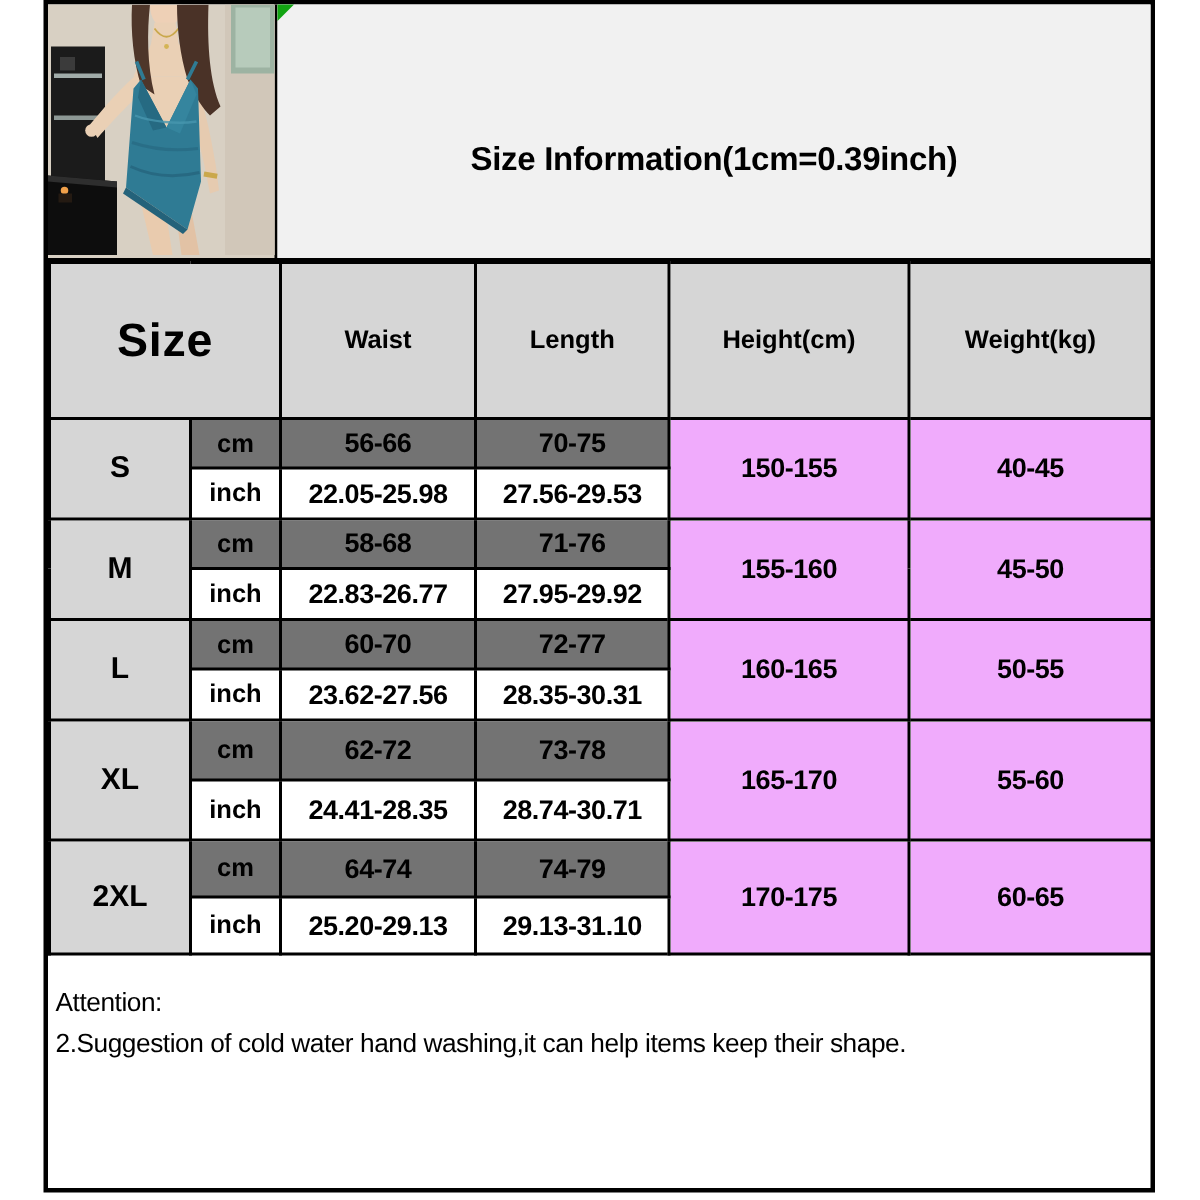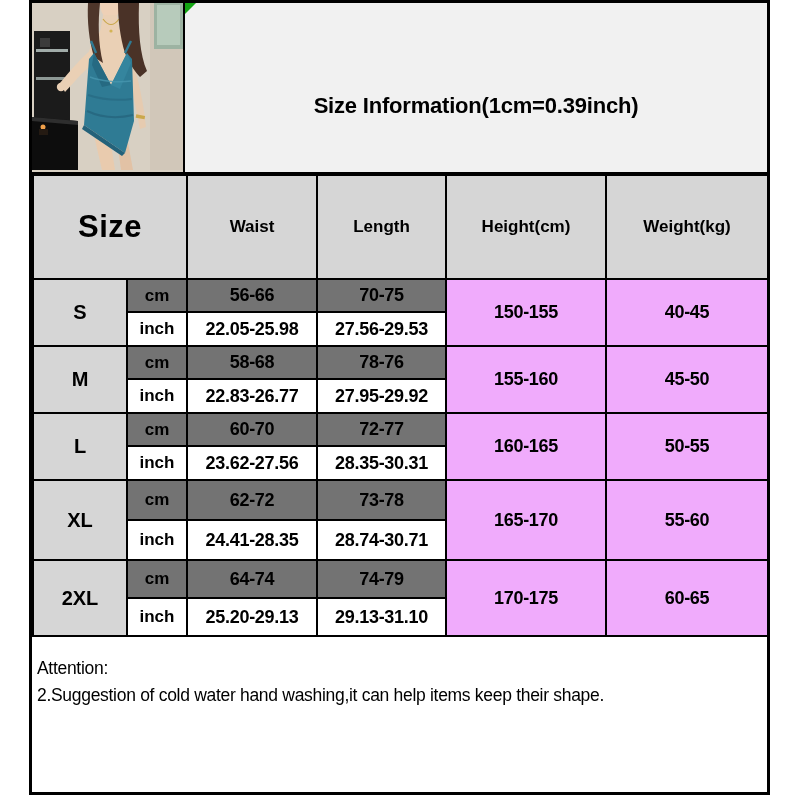--- a/index.html
+++ b/index.html
@@ -192,21 +192,21 @@
       <tr class="h-b">
         <td class="unit-cell">inch</td>
         <td class="data">22.05-25.98</td>
         <td class="data">27.56-29.53</td>
       </tr>
 
       <tr class="h-a">
         <td rowspan="2" class="size-cell">M</td>
         <td class="unit-cell band">cm</td>
         <td class="data band">58-68</td>
-        <td class="data band">78-76</td>
+        <td class="data band">71-76</td>
         <td rowspan="2" class="data merged">155-160</td>
         <td rowspan="2" class="data merged">45-50</td>
       </tr>
       <tr class="h-b">
         <td class="unit-cell">inch</td>
         <td class="data">22.83-26.77</td>
         <td class="data">27.95-29.92</td>
       </tr>
 
       <tr class="h-a">

